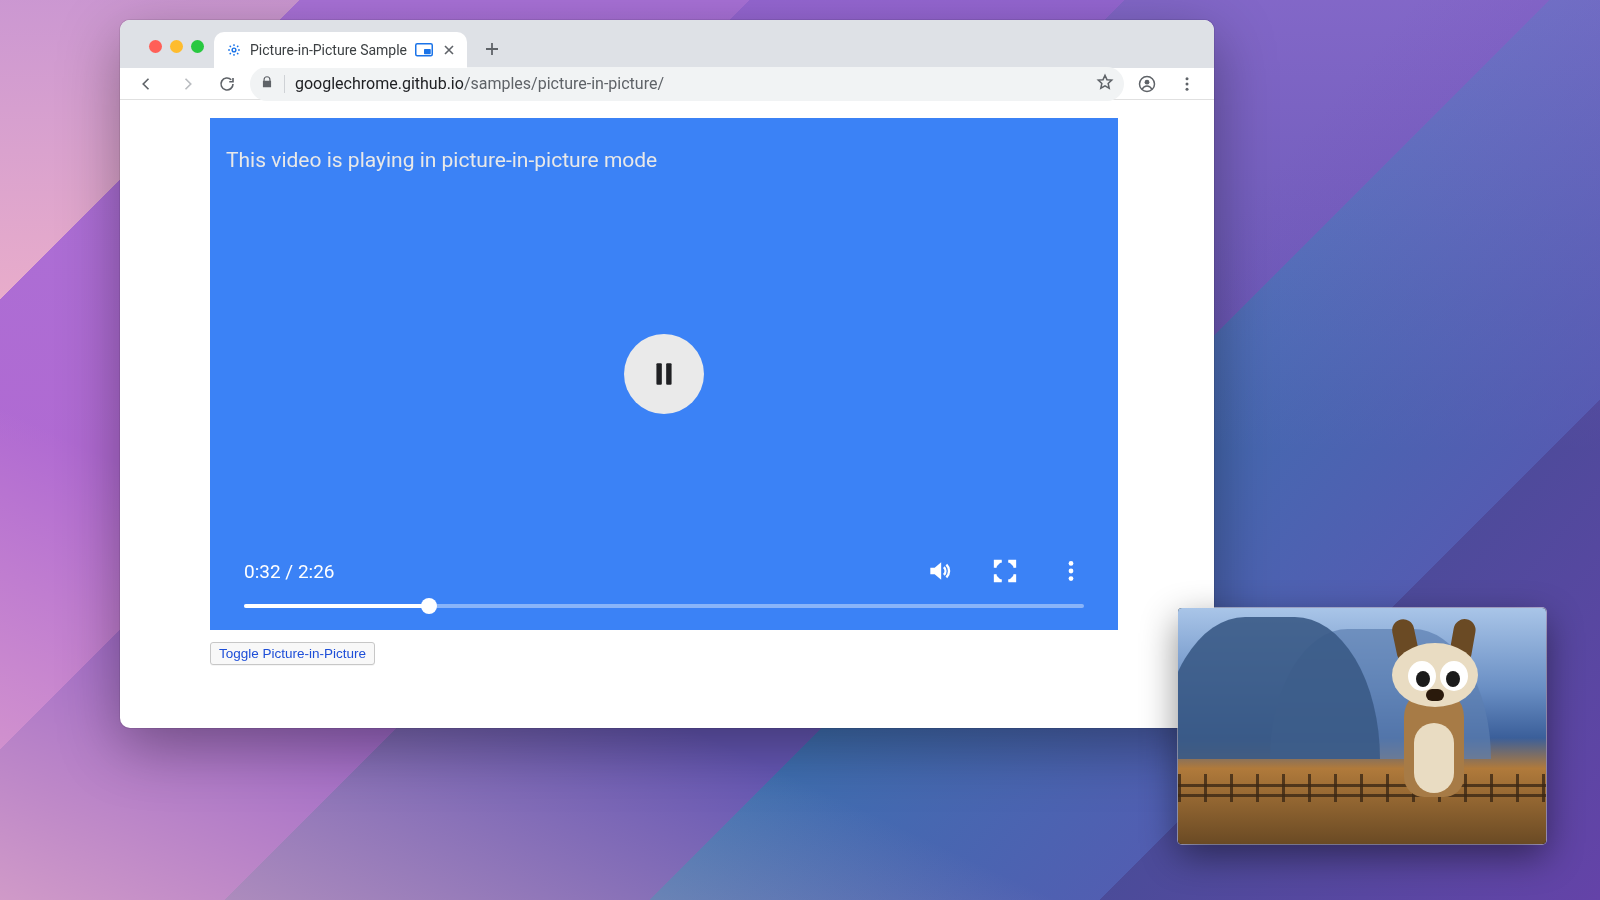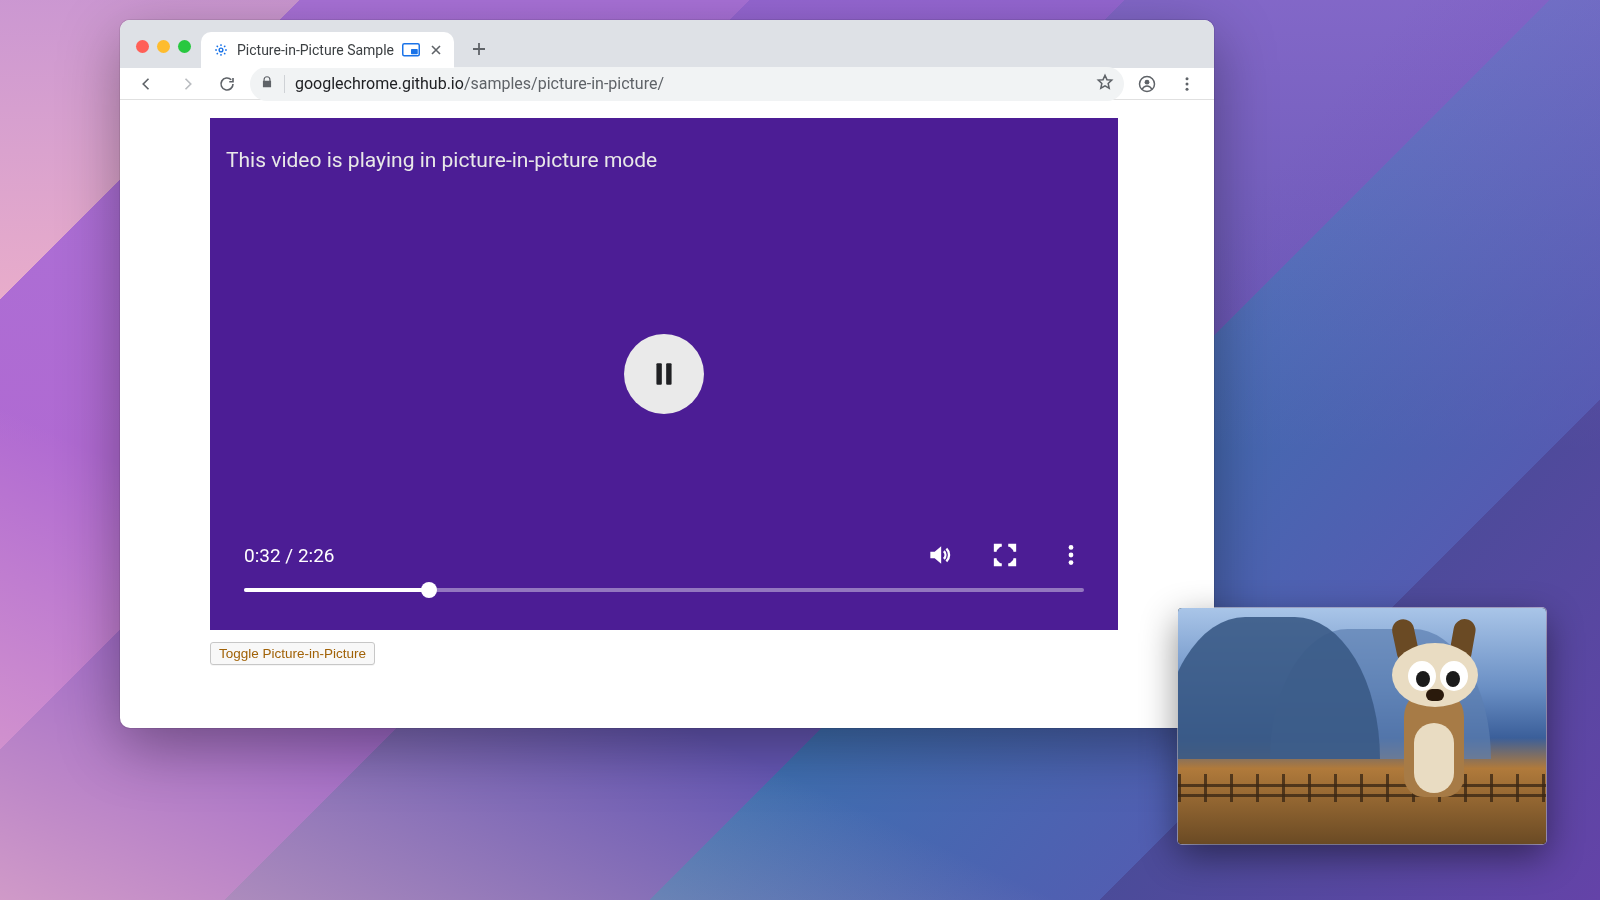--- a/index.html
+++ b/index.html
@@ -40,21 +40,21 @@
     border-radius: 10px;
     box-shadow: 0 18px 60px rgba(0,0,0,0.35), 0 0 0 1px rgba(0,0,0,0.08);
     overflow: hidden;
     display: flex; flex-direction: column;
   }
 
   .tabstrip {
     height: 48px;
     background: #dee1e6;
     display: flex; align-items: flex-end;
-    padding-left: 10px;
+    padding-left: 23px;
   }
   .traffic-lights { display:flex; gap:8px; align-items:center; height:44px; padding:0 10px 0 6px;}
   .tl { width:13px; height:13px; border-radius:50%; }
   .tl.red{background:#ff5f57;} .tl.yellow{background:#febc2e;} .tl.green{background:#28c840;}
 
   .tab {
     height: 36px;
     background:#fff;
     border-top-left-radius: 10px; border-top-right-radius: 10px;
     display:flex; align-items:center;
@@ -96,52 +96,52 @@
   .omnibox .star svg{width:18px;height:18px;}
 
   .content {
     flex:1; overflow:auto; padding: 18px 84px 18px 90px;
   }
   .credits { font-size:19px; color:#202124; margin-bottom: 22px; }
   .credits a { color:#1a0dab; text-decoration: underline; }
 
   .video {
     width: 908px; height: 512px;
-    background:#4c1d95; color:#fff;
+    background:#3b82f6; color:#fff;
     position:relative;
     display:flex; flex-direction:column;
   }
   .video-overlay-text {
     position:absolute; top:30px; left:16px;
     font-size:21px; color:#e8e8e8;
   }
   .play-pause {
     position:absolute; left:50%; top:50%; transform:translate(-50%,-50%);
     width:80px; height:80px; border-radius:50%; background:#eaeaea;
     display:flex; align-items:center; justify-content:center;
   }
   .play-pause svg{width:26px;height:30px; fill:#202124;}
   .video-controls {
-    position:absolute; left:0; right:0; bottom:16px;
+    position:absolute; left:0; right:0; bottom:0;
     padding: 0 34px 22px 34px;
   }
   .vc-row { display:flex; align-items:center; justify-content:space-between; margin-bottom: 20px;}
   .vc-time { font-size:19px; color:#fff; }
   .vc-icons { display:flex; gap:40px; align-items:center; }
   .vc-icons .ic { width:26px; height:26px; display:flex; align-items:center; justify-content:center; color:#fff; }
   .vc-icons .ic svg{width:26px;height:26px;fill:#fff;}
   .progress {
     position:relative; height:4px; background:rgba(255,255,255,0.4); border-radius:2px;
   }
   .progress .fill { position:absolute; left:0; top:0; bottom:0; width:22%; background:#fff; border-radius:2px;}
   .progress .thumb { position:absolute; top:50%; left:22%; transform:translate(-50%,-50%); width:16px; height:16px; background:#fff; border-radius:50%; }
 
   .toggle-btn {
     margin-top: 12px;
-    font-size: 13.5px; color:#a16207;
+    font-size: 13.5px; color:#1d4ed8;
     background:#f8f8f8; border:1px solid #c7c7c7; border-radius:3px;
     padding: 3px 8px; display:inline-block;
     box-shadow: 0 1px 0 rgba(0,0,0,0.04);
   }
 
   
   .pip-window {
     position:absolute;
     right: 54px; bottom: 56px;
     width: 368px; height: 236px;

